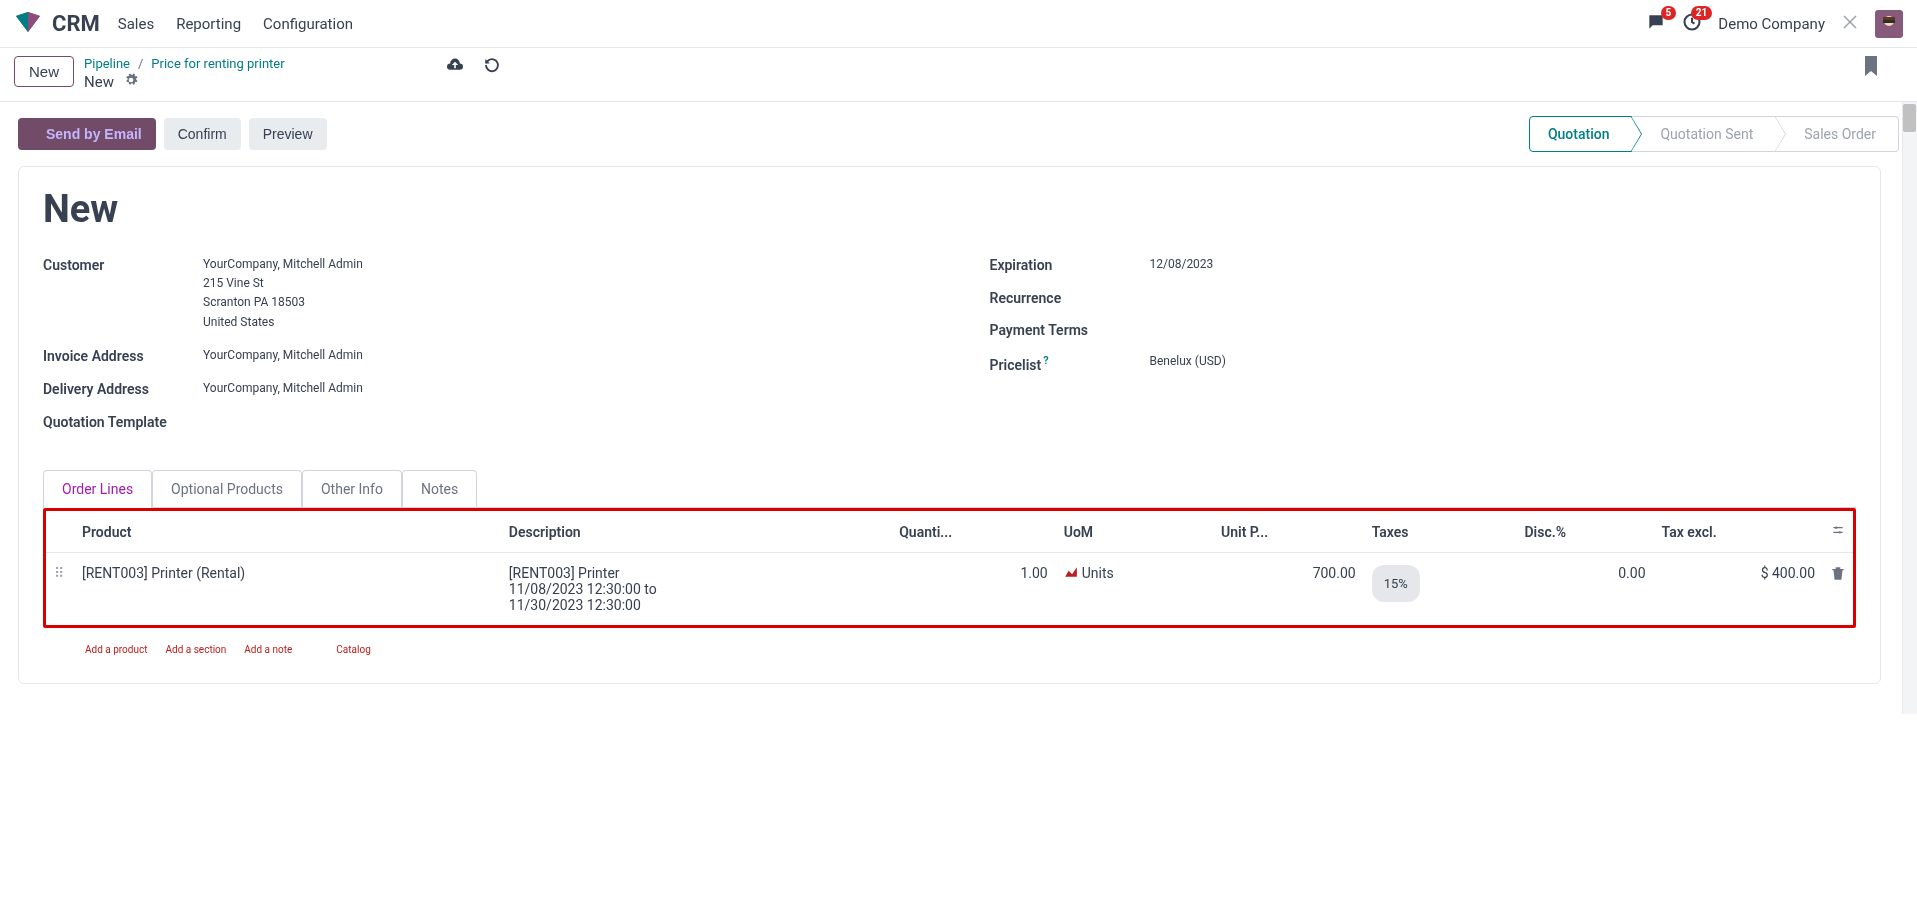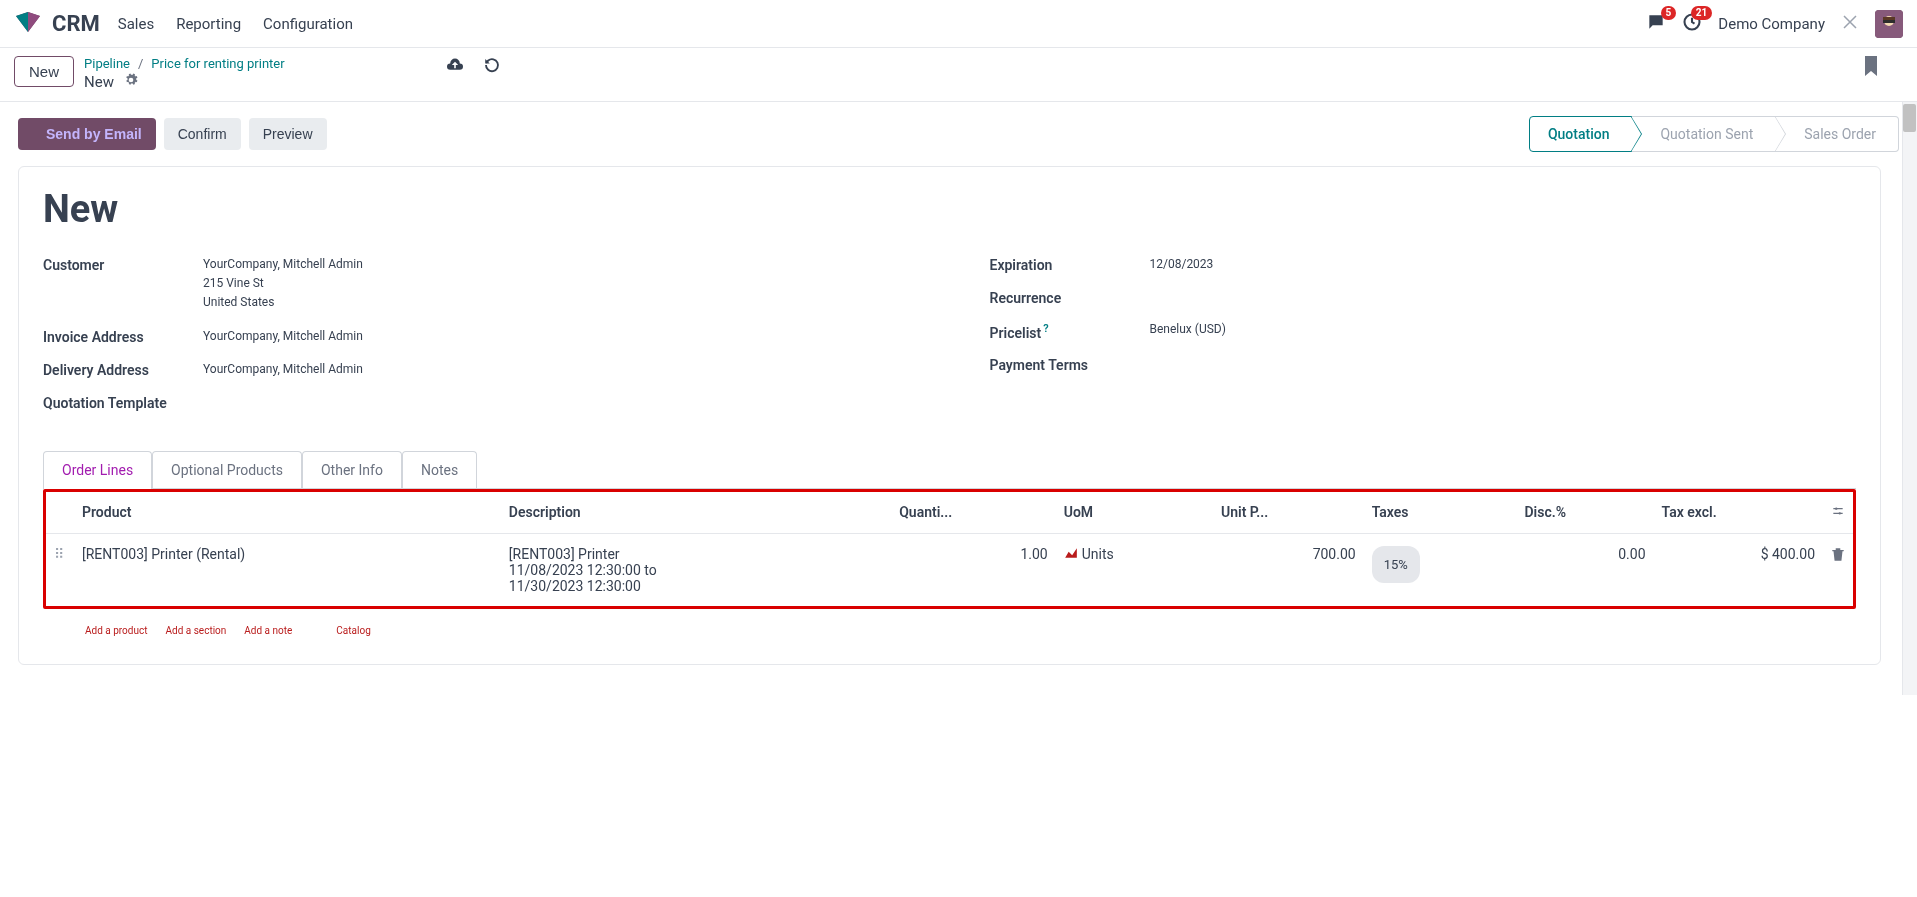--- a/index.html
+++ b/index.html
@@ -192,20 +192,21 @@
 
   <div class="card">
     <div class="title">New</div>
     <div class="grid2">
       <div class="col">
         <div class="frow">
           <div class="flabel">Customer</div>
           <div class="fval">
             <div>YourCompany, Mitchell Admin</div>
             <div>215 Vine St</div>
+            <div>Scranton PA 18503</div>
             <div>United States</div>
           </div>
         </div>
         <div class="frow">
           <div class="flabel">Invoice Address</div>
           <div class="fval">YourCompany, Mitchell Admin</div>
         </div>
         <div class="frow">
           <div class="flabel">Delivery Address</div>
           <div class="fval">YourCompany, Mitchell Admin</div>
@@ -218,26 +219,26 @@
       <div class="col">
         <div class="frow">
           <div class="flabel">Expiration</div>
           <div class="fval">12/08/2023</div>
         </div>
         <div class="frow">
           <div class="flabel">Recurrence</div>
           <div class="fval"></div>
         </div>
         <div class="frow">
+          <div class="flabel">Payment Terms</div>
+          <div class="fval"></div>
+        </div>
+        <div class="frow">
           <div class="flabel"><span>Pricelist</span><span class="help">?</span></div>
           <div class="fval">Benelux (USD)</div>
-        </div>
-        <div class="frow">
-          <div class="flabel">Payment Terms</div>
-          <div class="fval"></div>
         </div>
       </div>
     </div>
 
     <div class="tabs">
       <div class="tab active">Order Lines</div>
       <div class="tab">Optional Products</div>
       <div class="tab">Other Info</div>
       <div class="tab">Notes</div>
     </div>

